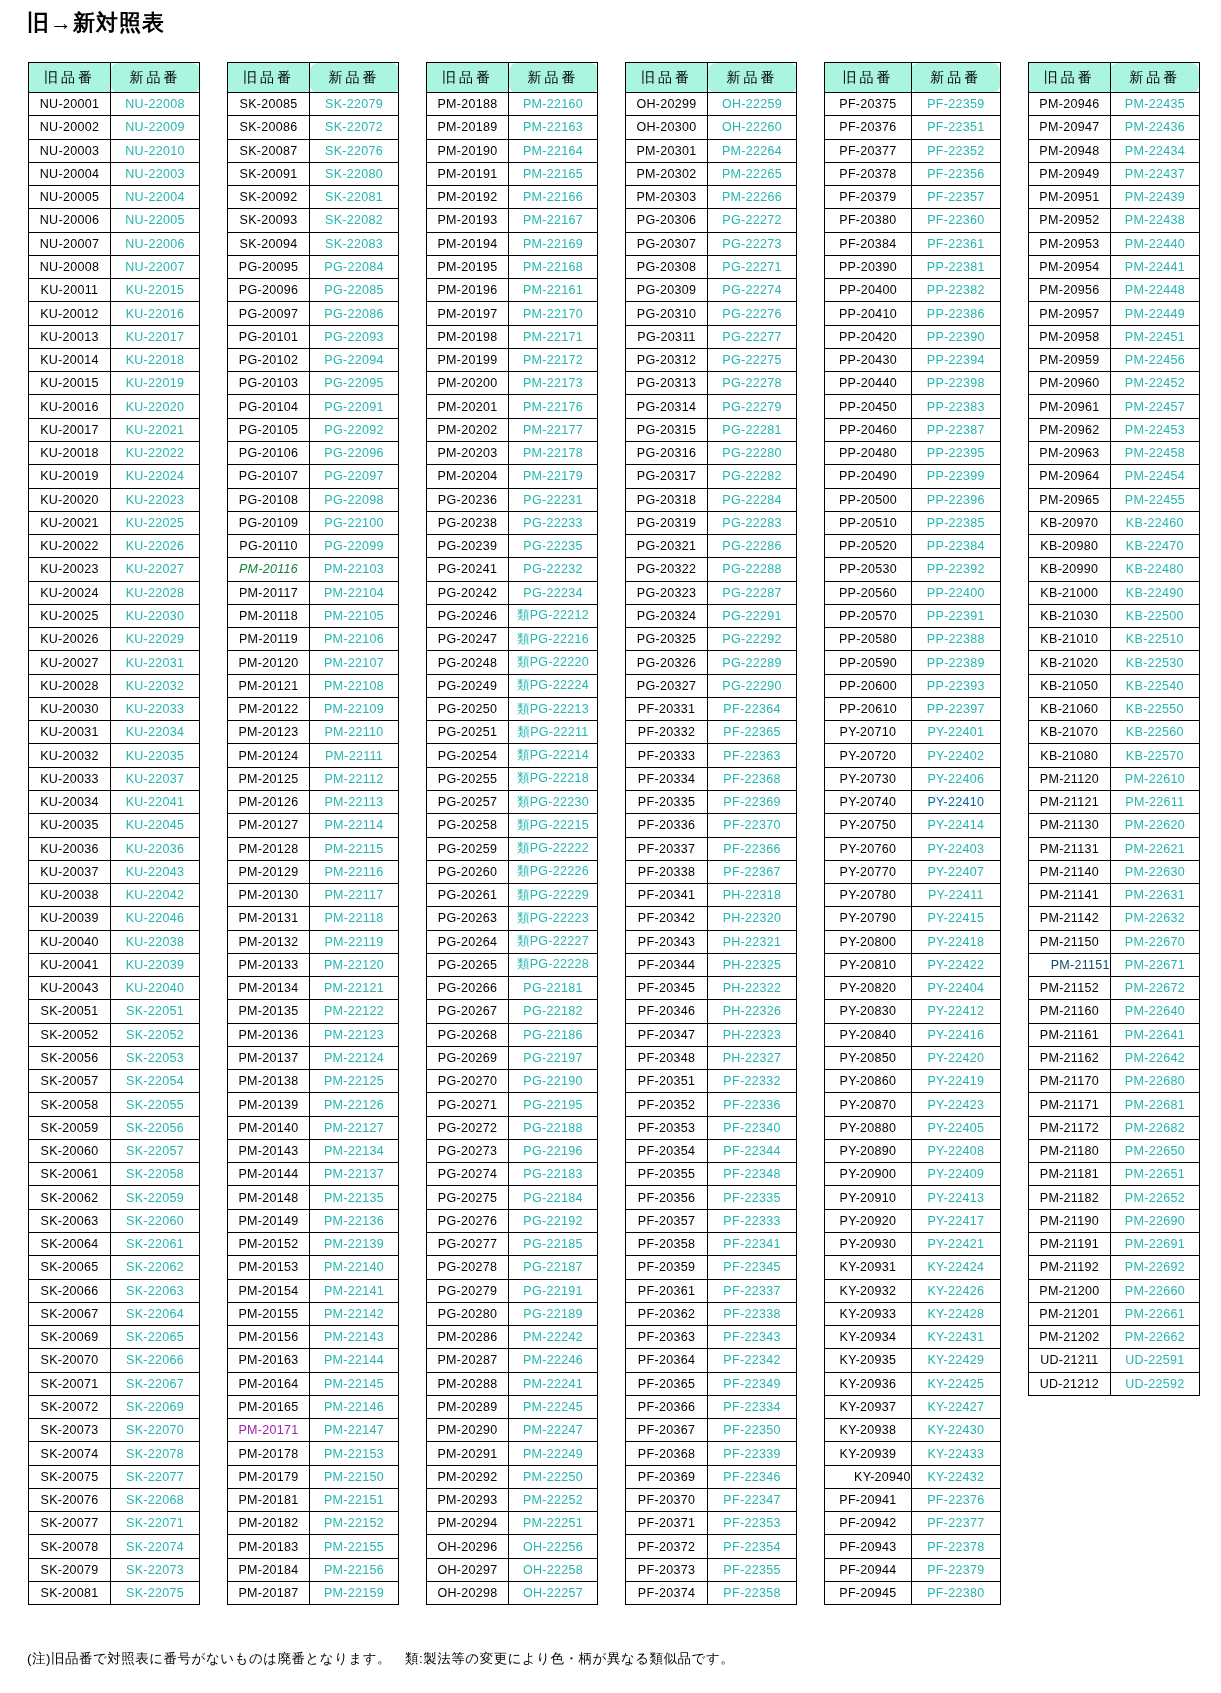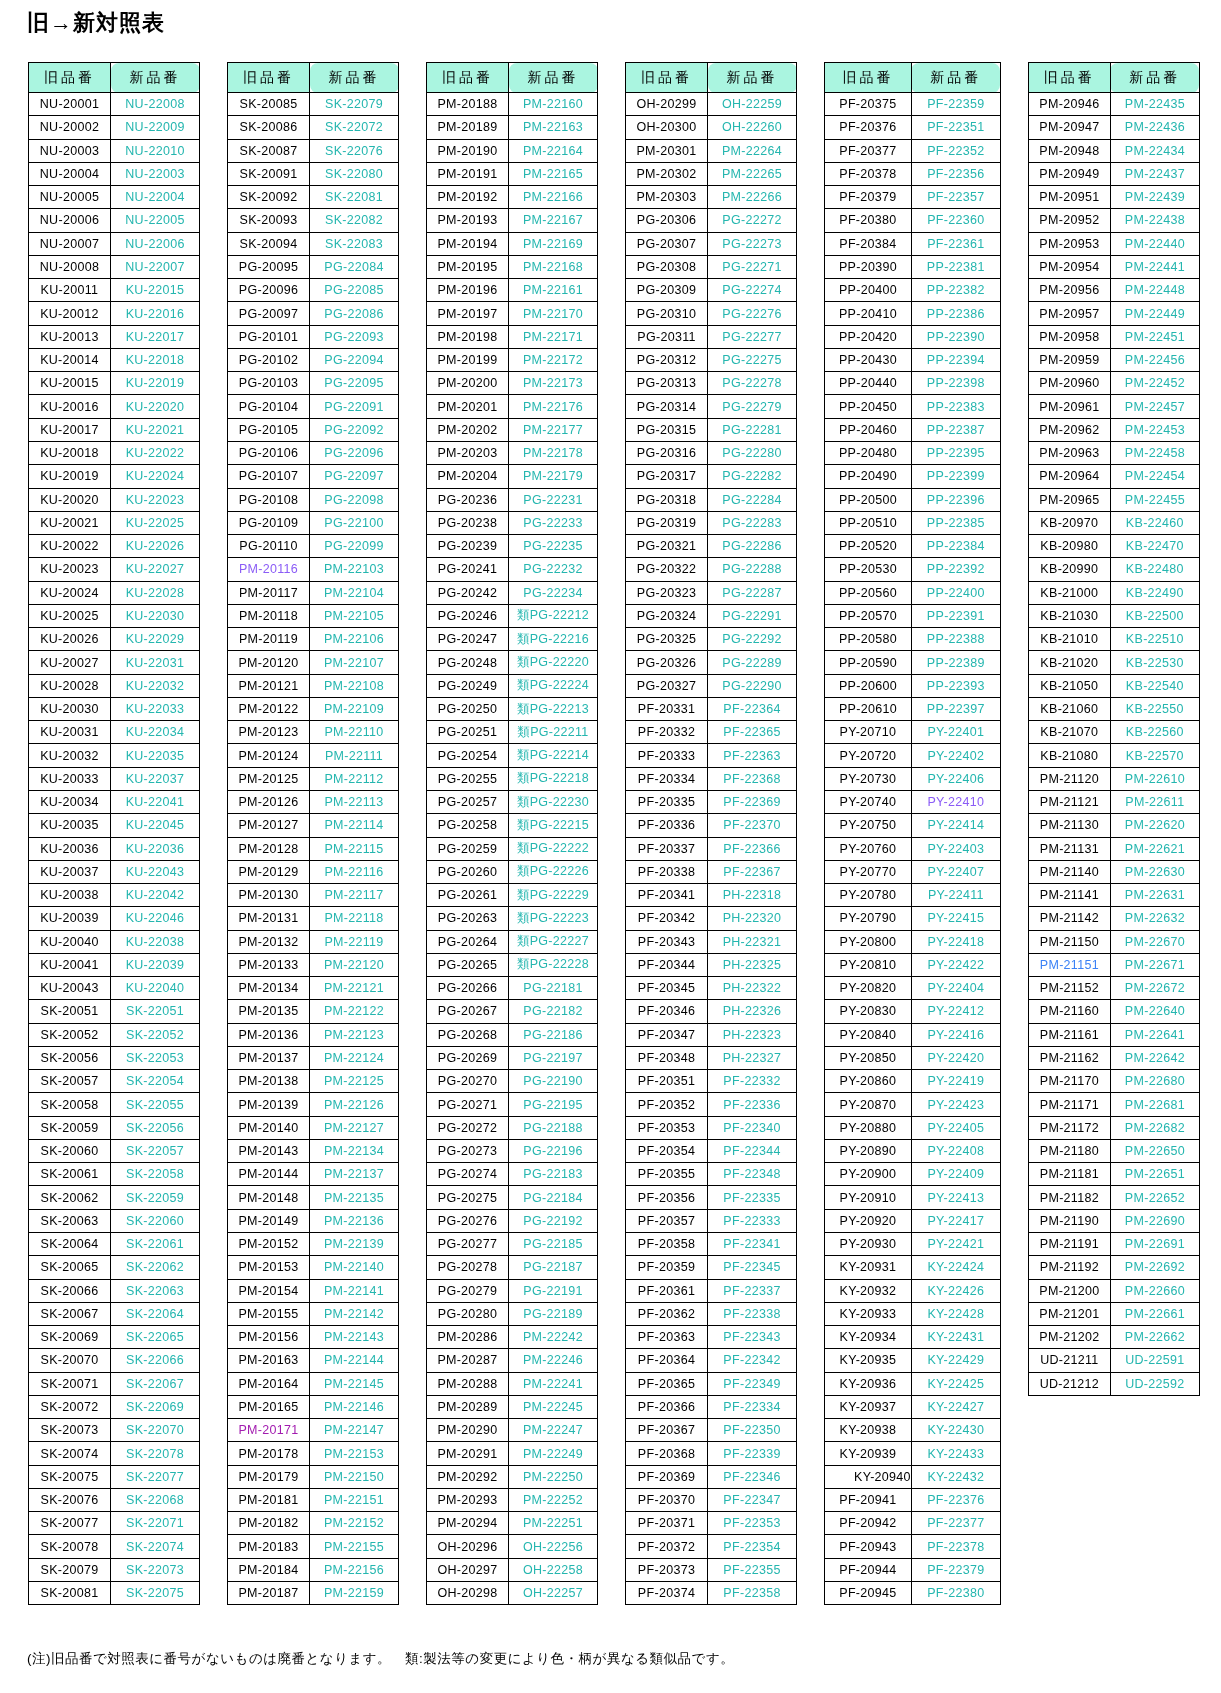--- a/index.html
+++ b/index.html
@@ -406,21 +406,21 @@
           </tr>
           <tr>
             <td style="color: rgb(0, 0, 0);">PG-20109</td>
             <td style="color: rgb(36, 182, 175);">PG-22100</td>
           </tr>
           <tr>
             <td style="color: rgb(0, 0, 0);">PG-20110</td>
             <td style="color: rgb(36, 182, 175);">PG-22099</td>
           </tr>
           <tr>
-            <td style="color: #8b5cf6;">PM-20116</td>
+            <td style="color: #15803d; font-style: italic;">PM-20116</td>
             <td style="color: rgb(36, 182, 175);">PM-22103</td>
           </tr>
           <tr>
             <td style="color: rgb(0, 0, 0);">PM-20117</td>
             <td style="color: rgb(36, 182, 175);">PM-22104</td>
           </tr>
           <tr>
             <td style="color: rgb(0, 0, 0);">PM-20118</td>
             <td style="color: rgb(36, 182, 175);">PM-22105</td>
           </tr>
@@ -1257,21 +1257,21 @@
           <tr>
             <td style="color: rgb(0, 0, 0);">PY-20720</td>
             <td style="color: rgb(36, 182, 175);">PY-22402</td>
           </tr>
           <tr>
             <td style="color: rgb(0, 0, 0);">PY-20730</td>
             <td style="color: rgb(36, 182, 175);">PY-22406</td>
           </tr>
           <tr>
             <td style="color: rgb(0, 0, 0);">PY-20740</td>
-            <td style="color: #8b5cf6;">PY-22410</td>
+            <td style="color: #0369a1;">PY-22410</td>
           </tr>
           <tr>
             <td style="color: rgb(0, 0, 0);">PY-20750</td>
             <td style="color: rgb(36, 182, 175);">PY-22414</td>
           </tr>
           <tr>
             <td style="color: rgb(0, 0, 0);">PY-20760</td>
             <td style="color: rgb(36, 182, 175);">PY-22403</td>
           </tr>
           <tr>
@@ -1554,21 +1554,21 @@
           </tr>
           <tr>
             <td style="color: rgb(0, 0, 0);">PM-21142</td>
             <td style="color: rgb(36, 182, 175);">PM-22632</td>
           </tr>
           <tr>
             <td style="color: rgb(0, 0, 0);">PM-21150</td>
             <td style="color: rgb(36, 182, 175);">PM-22670</td>
           </tr>
           <tr>
-            <td style="color: #3b82f6;">PM-21151</td>
+            <td style="color: #0c4a6e; text-align: right;">PM-21151</td>
             <td style="color: rgb(36, 182, 175);">PM-22671</td>
           </tr>
           <tr>
             <td style="color: rgb(0, 0, 0);">PM-21152</td>
             <td style="color: rgb(36, 182, 175);">PM-22672</td>
           </tr>
           <tr>
             <td style="color: rgb(0, 0, 0);">PM-21160</td>
             <td style="color: rgb(36, 182, 175);">PM-22640</td>
           </tr>

